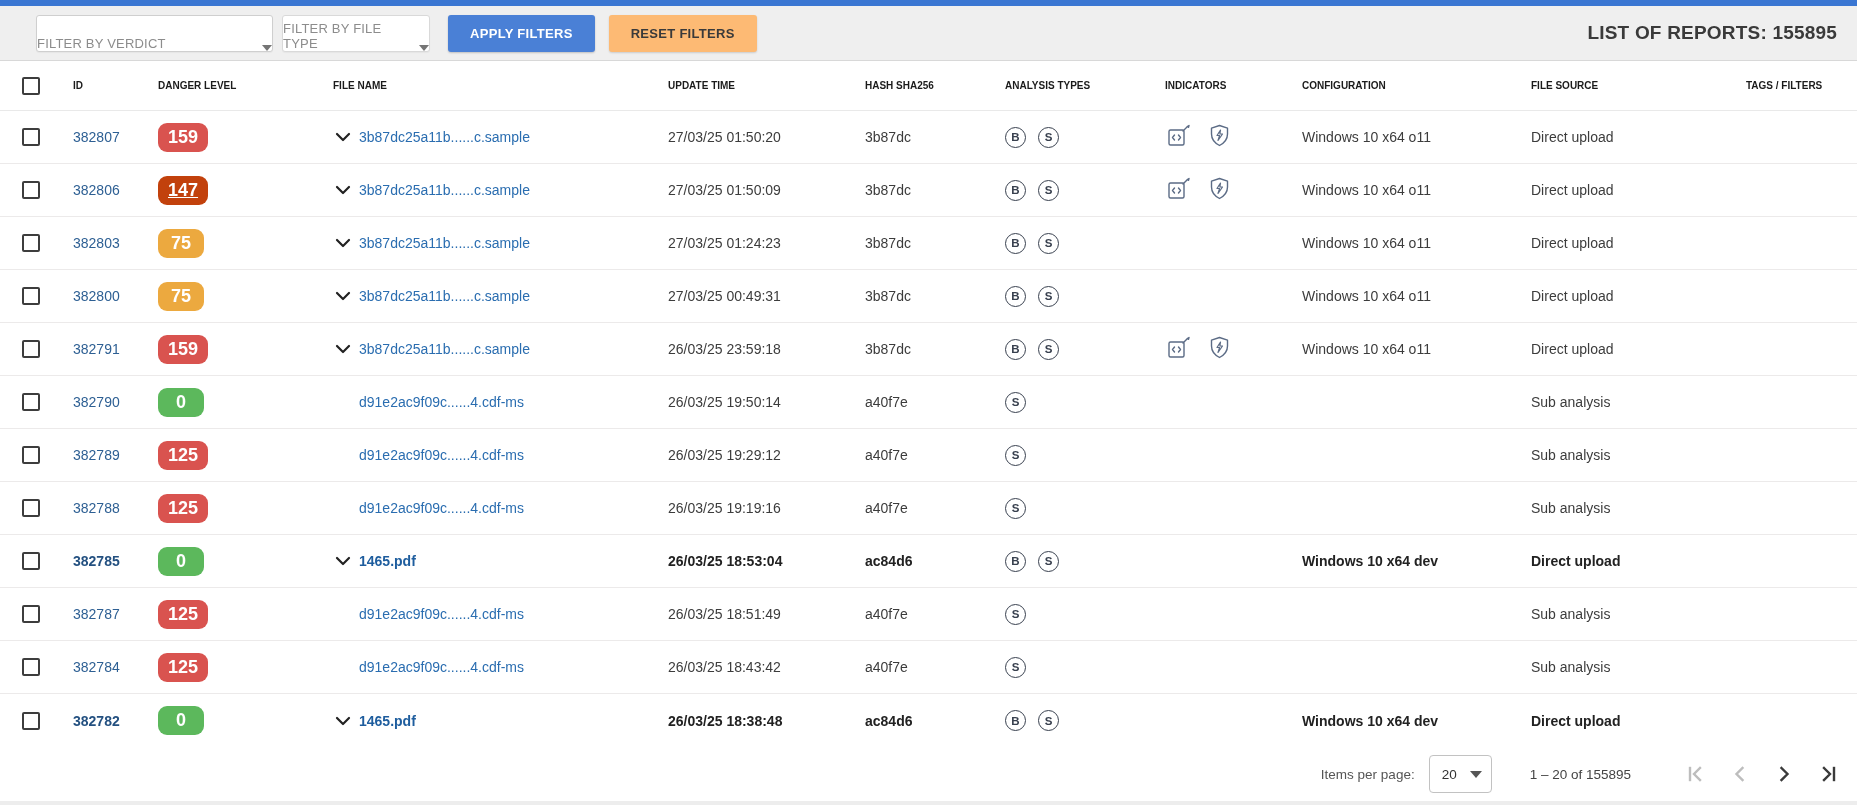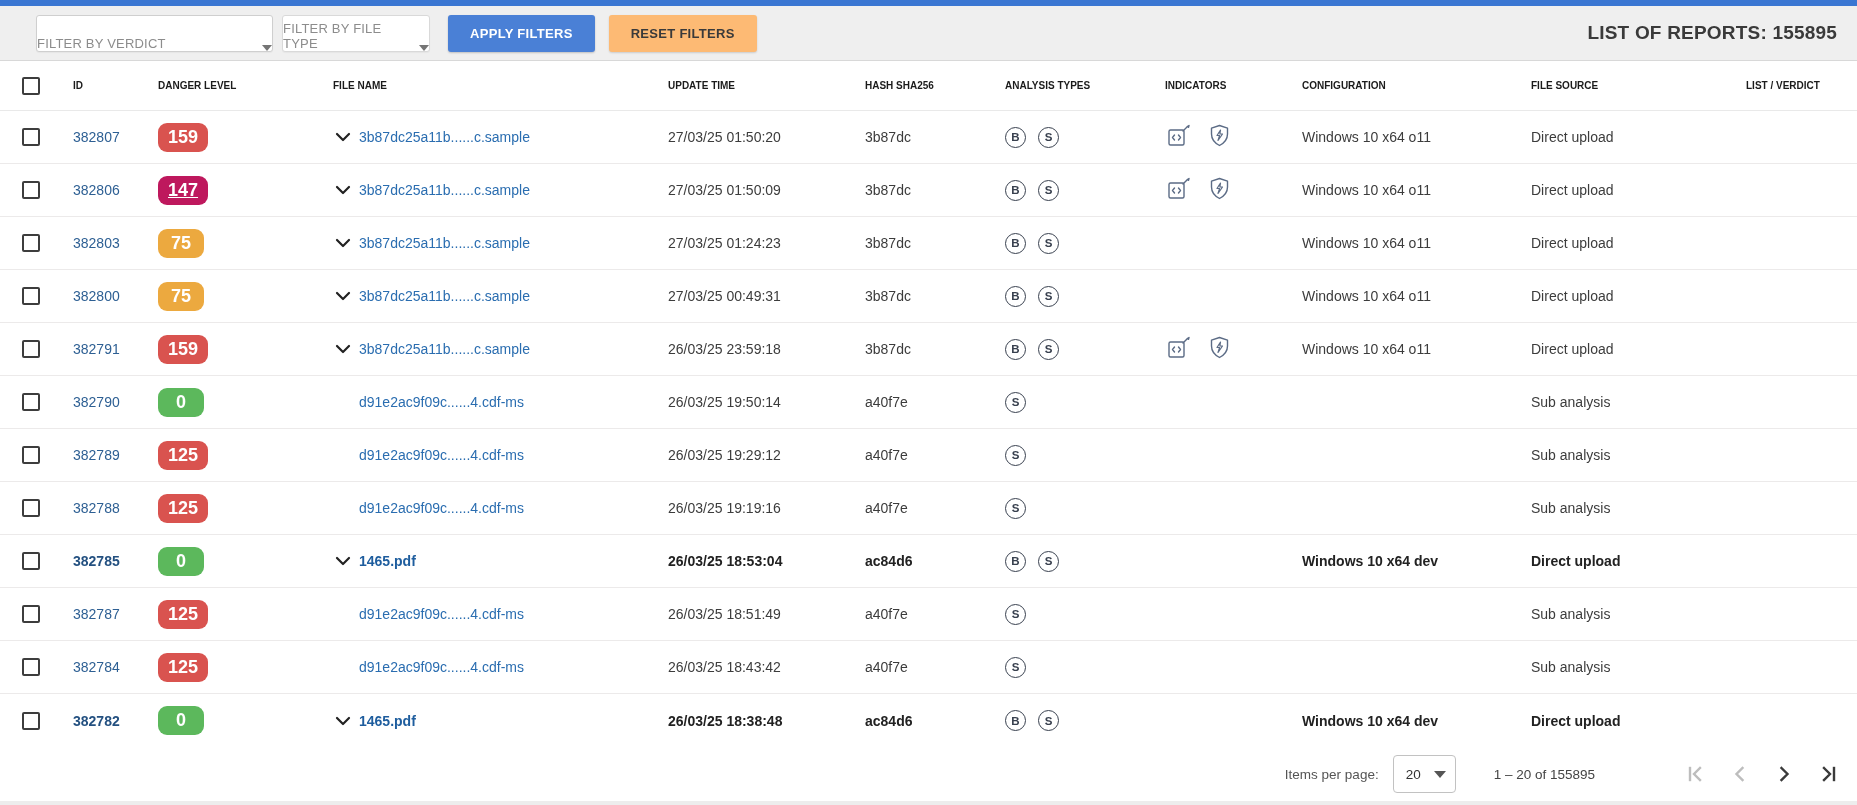--- a/index.html
+++ b/index.html
@@ -93,21 +93,21 @@
   .ipp-label { margin-right: 14px; }
   .ipp-select {
     width: 63px; height: 38px; border: 1px solid #c2c2c2; border-radius: 4px;
     display: flex; align-items: center; justify-content: space-between;
     padding: 0 9px 0 12px; color: #333; cursor: pointer; margin-right: 38px;
   }
   .ipp-caret {
     width: 0; height: 0; border-left: 6px solid transparent;
     border-right: 6px solid transparent; border-top: 7px solid #555;
   }
-  .range-label { margin-right: 68px; color: #444; }
+  .range-label { margin-right: 32px; color: #444; }
   .page-btn { width: 22px; height: 22px; margin-left: 22px; cursor: pointer; }
   .page-btn svg { display: block; }
   .page-btn.disabled { cursor: default; }
 </style>
 </head>
 <body>
 
 <div class="accent-strip"></div>
 
 <div class="toolbar">
@@ -132,21 +132,21 @@
       </div>
     <div class="c col-id">ID</div>
     <div class="c col-danger">DANGER LEVEL</div>
     <div class="c col-file">FILE NAME</div>
     <div class="c col-time">UPDATE TIME</div>
     <div class="c col-hash">HASH SHA256</div>
     <div class="c col-types">ANALYSIS TYPES</div>
     <div class="c col-ind">INDICATORS</div>
     <div class="c col-config">CONFIGURATION</div>
     <div class="c col-source">FILE SOURCE</div>
-    <div class="c col-tags">LIST / VERDICT</div>
+    <div class="c col-tags">TAGS / FILTERS</div>
   </div>
   <div id="table-body">
       <div class="trow row">
     <div class="c col-check">
           <span class="checkbox"></span>
         </div>
     <div class="c col-id">
           <a class="id-link">382807</a>
         </div>
     <div class="c col-danger">
@@ -184,21 +184,21 @@
     <div class="c col-tags"></div>
   </div>
       <div class="trow row">
     <div class="c col-check">
           <span class="checkbox"></span>
         </div>
     <div class="c col-id">
           <a class="id-link">382806</a>
         </div>
     <div class="c col-danger">
-          <span class="badge" style="background: #be185d; text-decoration: underline;">147</span>
+          <span class="badge" style="background: #c2410c; text-decoration: underline;">147</span>
         </div>
     <div class="c col-file">
       <span class="chev">
         <svg viewBox="0 0 20 14" fill="none" stroke="#222" stroke-width="2.2" stroke-linecap="round" stroke-linejoin="round">
               <polyline points="4,4 10,10 16,4"></polyline>
             </svg>
       </span>
       <a class="file-link">3b87dc25a11b......c.sample</a>
     </div>
     <div class="c col-time">27/03/25 01:50:09</div>

